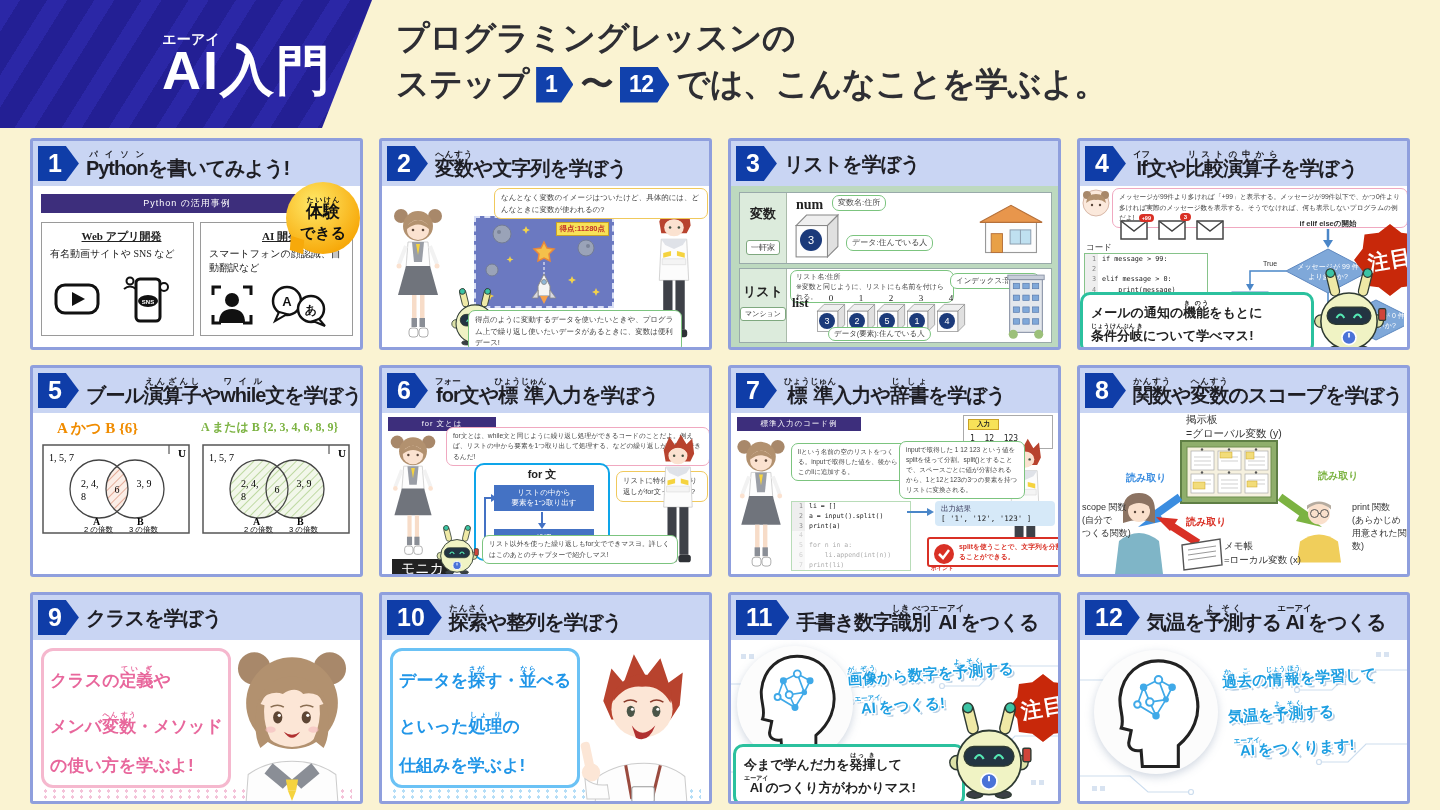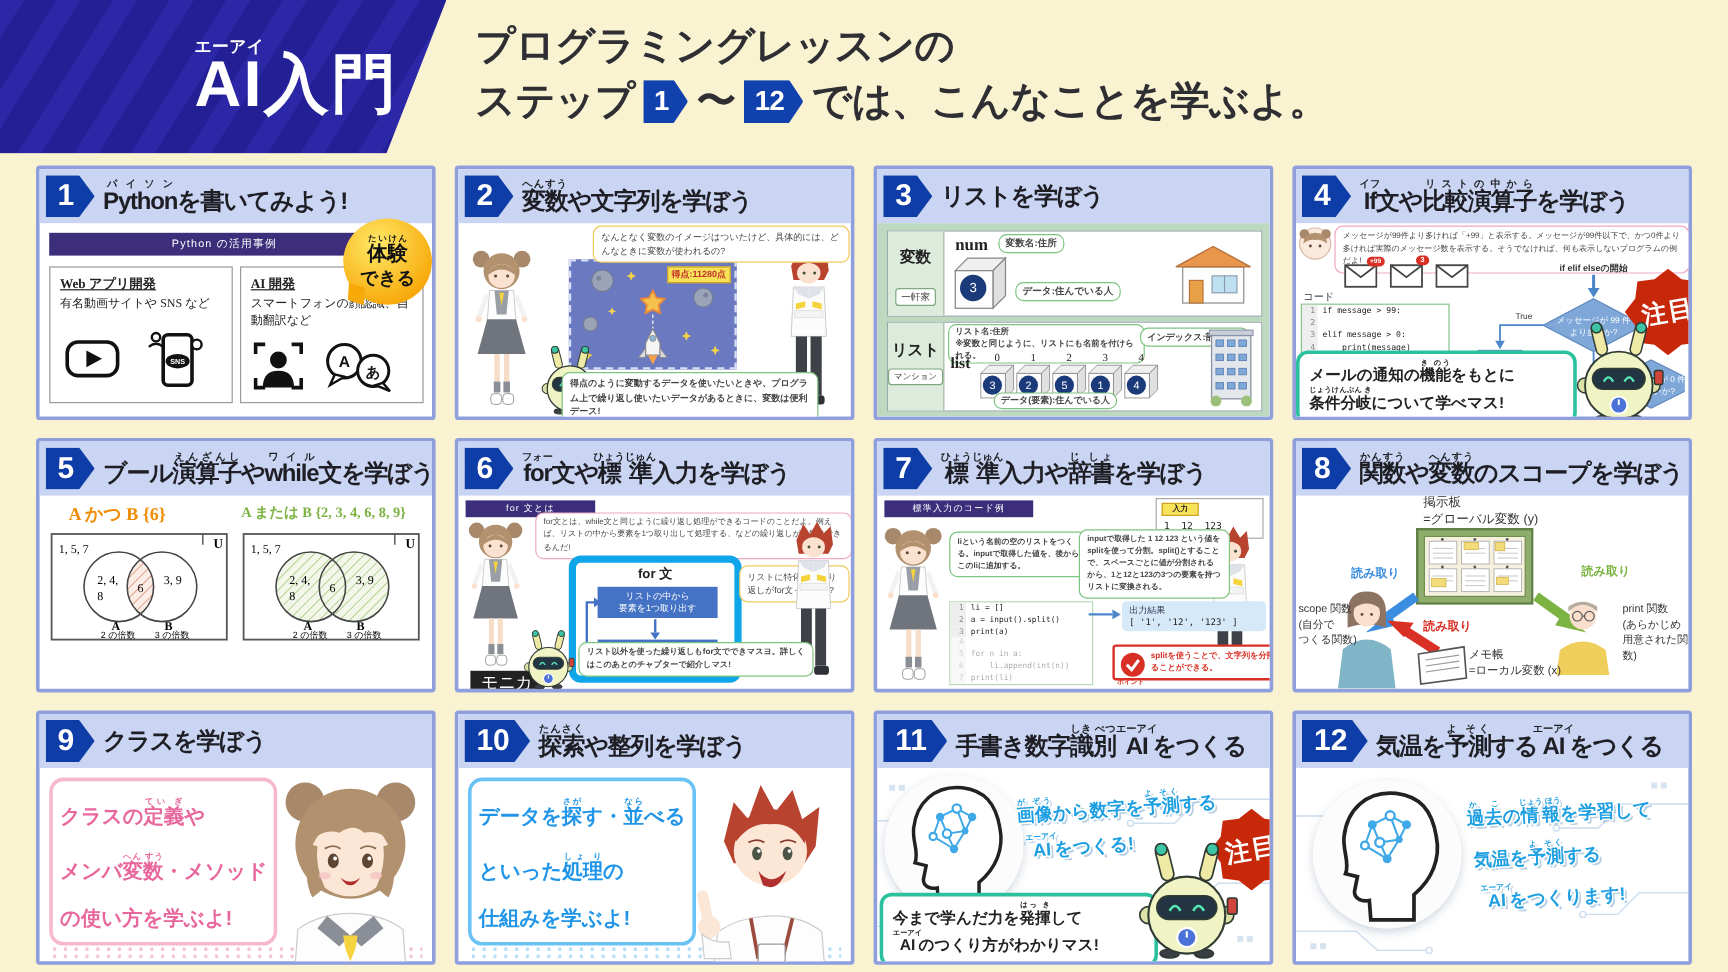--- a/index.html
+++ b/index.html
@@ -40,21 +40,21 @@
   .card-title{margin:0;font-size:20px;font-weight:800;color:#1E1E24;letter-spacing:-1px;
               white-space:nowrap;line-height:1;}
   .card-title rt{font-size:8.5px;}
   .body{position:absolute;top:45px;left:0;right:0;bottom:0;}
 
   
   .banner-purple{background:#3D2E7C;color:#fff;text-align:center;font-size:9px;
                  padding:3px 6px;letter-spacing:1px;}
   .bubble{position:absolute;background:#fff;border:1.5px solid #999;border-radius:7px;
           font-size:7.5px;line-height:1.55;padding:3px 6px;color:#444;}
-  .bubble.green{border-color:#7CC47F;font-weight:bold;}
+  .bubble.green{border-color:#7CC47F;}
   .bubble.yellow{border-color:#F0C95C;}
   .bubble.pink{border-color:#F0A8C0;}
   .code-box{position:absolute;background:#fff;border:1.5px solid #86C38A;
             font-family:"DejaVu Sans Mono",monospace;font-size:6.8px;line-height:1.5;}
   .code-row{display:flex;}
   .code-row .ln{width:11px;background:#EEE;color:#888;text-align:right;padding-right:2px;flex:none;}
   .code-row .cd{padding-left:4px;white-space:pre;color:#222;}
   .code-row.dim{opacity:.38;}
   .big-bubble{position:absolute;background:#fff;border:3px solid #2BC19E;border-radius:10px;
               padding:5px 8px;font-weight:800;color:#222;z-index:5;}
@@ -87,21 +87,21 @@
         background-size:9px 6px;}
   .tagbox{display:inline-block;background:#fff;border:1px solid #7FA87F;border-radius:3px;
           font-size:8px;padding:1px 4px;color:#333;}
   .serif{font-family:"Liberation Serif","DejaVu Serif",serif;}
   .medallion{position:absolute;border-radius:50%;background:#FCFCFC;
              box-shadow:0 3px 8px rgba(120,140,170,.35);}
   .readlbl{position:absolute;font-weight:800;font-size:10px;z-index:3;
            text-shadow:1px 0 0 #fff,-1px 0 0 #fff,0 1px 0 #fff,0 -1px 0 #fff;}
   .c1-box{position:absolute;width:151px;height:112px;border:1px solid #9A9A9A;background:#fff;
           font-family:"Liberation Serif","DejaVu Serif",serif;}
-  .c1-box .bt{font-size:11px;font-weight:700;text-decoration:underline;margin:6px 0 3px 8px;}
+  .c1-box .bt{font-size:11px;font-weight:700;text-decoration:underline;margin:6px 0 3px 8px;text-align:center;}
   .c1-box .bd{font-size:10px;margin:0 8px;line-height:1.4;}
   .flow-note{font-size:7px;fill:#fff;text-anchor:middle;}
 </style>
 </head>
 <body>
 
 <svg width="0" height="0" style="position:absolute">
   <defs>
     <symbol id="sym-robot" viewBox="0 0 100 110">
       <g stroke="#2F3B33" stroke-width="1.6">
@@ -613,21 +613,21 @@
       <span class="num-badge">6</span>
       <h2 class="card-title"><ruby>for<rt>フォー</rt></ruby>文や<ruby>標準<rt>ひょうじゅん</rt></ruby>入力を学ぼう</h2>
     </div>
     <div class="body">
       <div class="banner-purple ab" style="left:6px;top:4px;width:100px;font-size:7.5px;padding:2px 4px;">for 文とは</div>
       <svg class="ab" style="left:2px;top:16px;" width="58" height="130">
             <use href="#sym-girl"></use>
           </svg>
       <div class="ab" style="left:10px;top:146px;background:#222;color:#fff;font-size:14px;padding:1px 9px;">モニカ</div>
       <div class="bubble pink" style="left:64px;top:14px;width:250px;font-size:6.7px;">for文とは、while文と同じように繰り返し処理ができるコードのことだよ。例えば、リストの中から要素を1つ取り出して処理する、などの繰り返しが簡単にできるんだ!</div>
-      <div class="ab" style="left:92px;top:50px;width:132px;height:94px;border:6px solid #0ea5e9;border-radius:10px;background:#fff;">
+      <div class="ab" style="left:92px;top:50px;width:132px;height:94px;border:2px solid #0ea5e9;border-radius:10px;background:#fff;">
         <div style="text-align:center;font-size:11px;font-weight:700;margin-top:2px;">for 文</div>
         <div class="ab" style="left:18px;top:20px;width:100px;height:26px;background:#4472C4;color:#fff;font-size:7.5px;display:flex;flex-direction:column;align-items:center;justify-content:center;line-height:1.3;">
           <span>リストの中から</span>
           <span>要素を1つ取り出す</span>
         </div>
         <svg class="ab" style="left:2px;top:20px;" width="130" height="70" viewBox="0 0 130 70">
           <line x1="64" y1="27" x2="64" y2="38" stroke="#4472C4" stroke-width="2"></line>
           <polygon points="60,38 68,38 64,44 " fill="#4472C4"></polygon>
           <path d="M14,56 L7,56 L7,13 L13,13" fill="none" stroke="#4472C4" stroke-width="2"></path>
           <polygon points="13,9 13,17 19,13" fill="#4472C4"></polygon>

